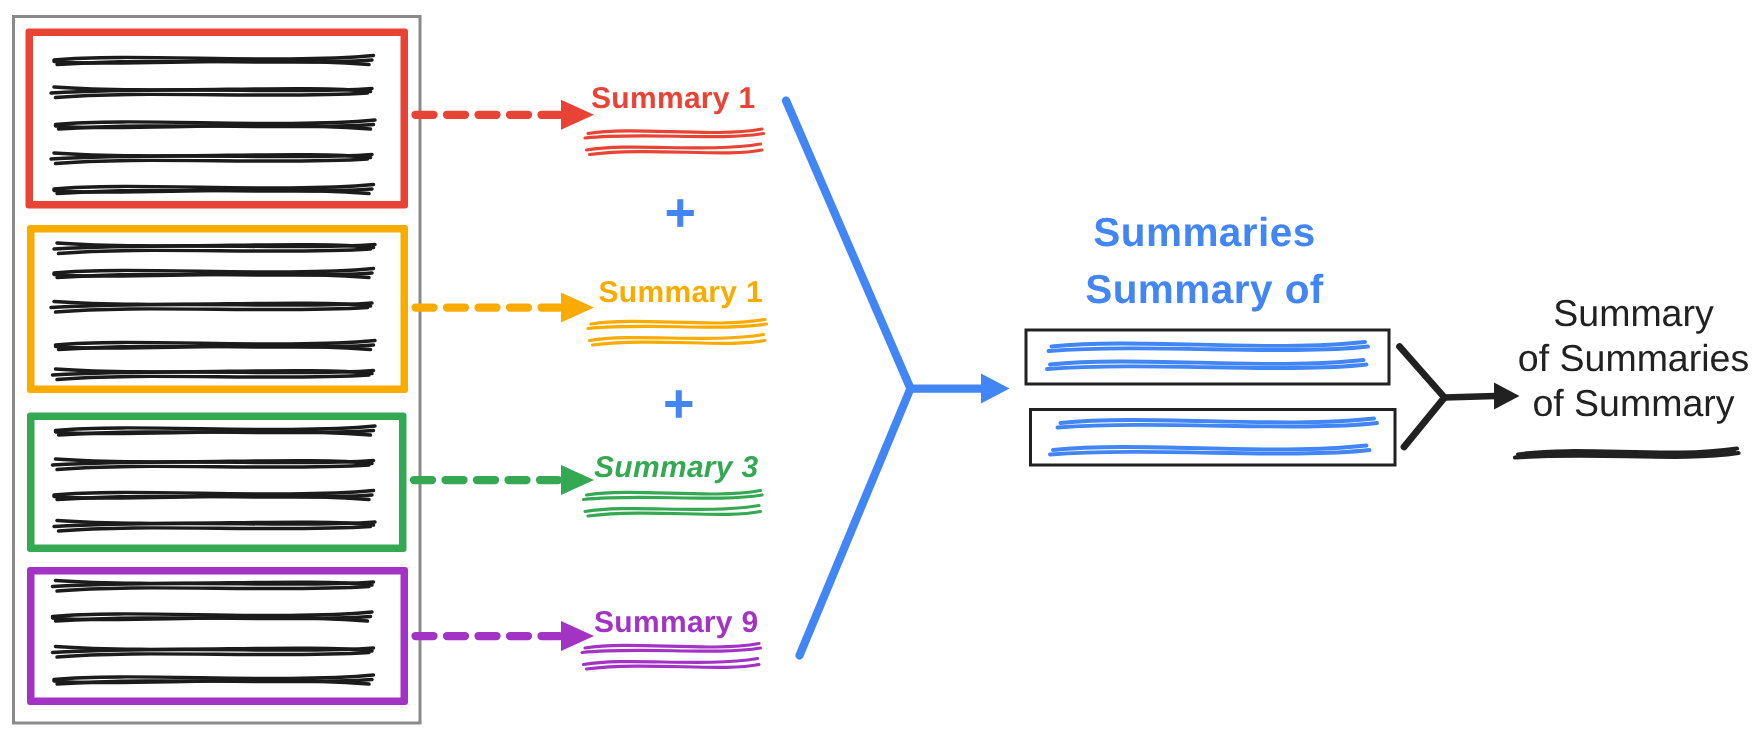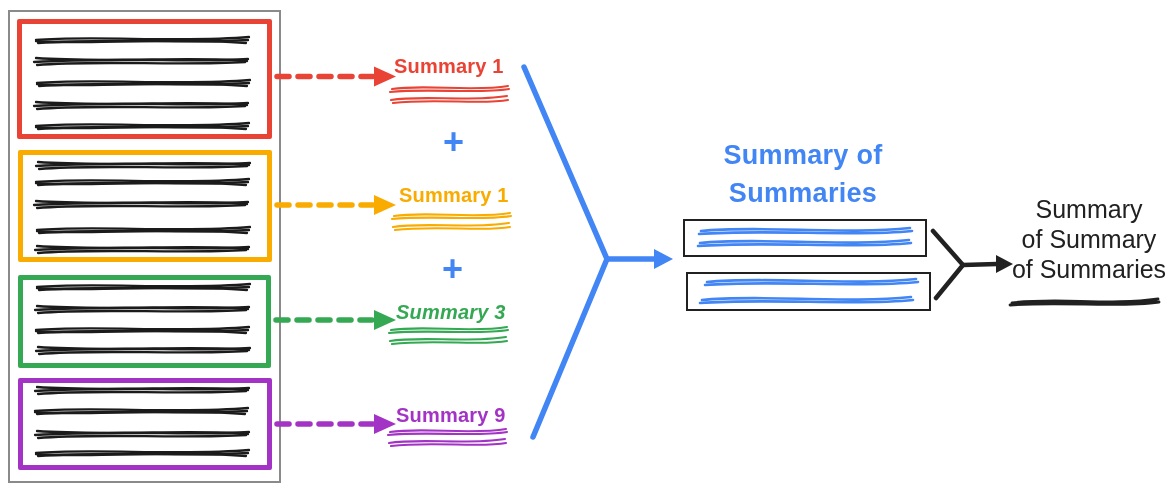--- a/index.html
+++ b/index.html
@@ -175,26 +175,26 @@
   </svg>
 
   <div class="sum-label sum-1">Summary 1</div>
   <div class="plus plus-1">+</div>
   <div class="sum-label sum-2">Summary 1</div>
   <div class="plus plus-2">+</div>
   <div class="sum-label sum-3">Summary 3</div>
   <div class="sum-label sum-4">Summary 9</div>
 
   <div class="sos-title">
+    <div>Summaries</div>
     <div>Summary of</div>
-    <div>Summaries</div>
   </div>
 
   <div class="sos-box sos-box-1"></div>
   <div class="sos-box sos-box-2"></div>
 
   <div class="final-label">
     <div>Summary</div>
+    <div>of Summaries</div>
     <div>of Summary</div>
-    <div>of Summaries</div>
   </div>
 
 </div>
 
 </body></html>

